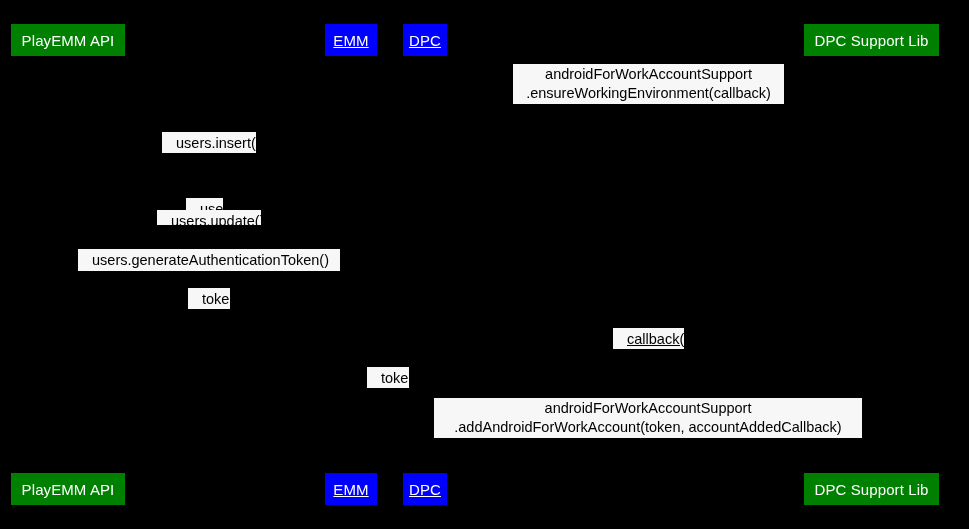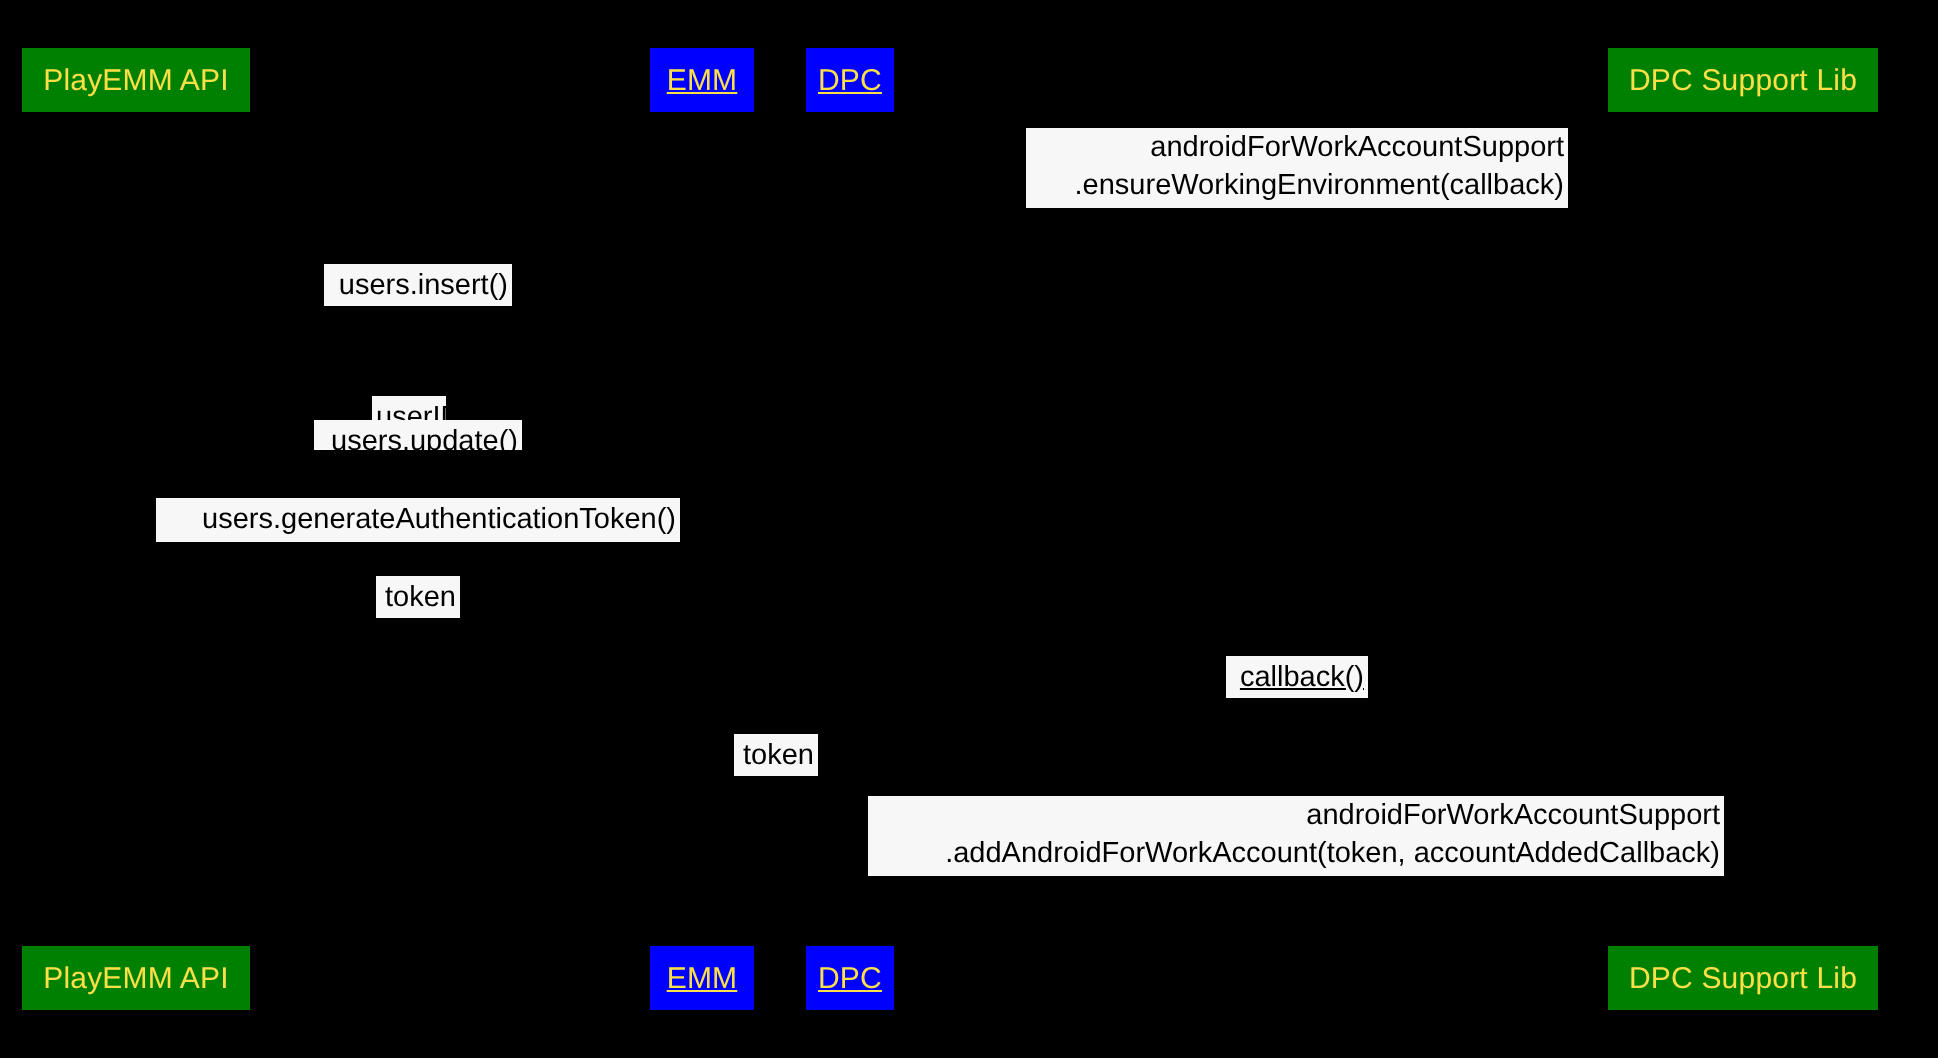--- a/index.html
+++ b/index.html
@@ -14,43 +14,43 @@
     height: 529px;
     background: #000000;
     overflow: hidden;
     font-family: "Liberation Sans", sans-serif;
   }
   .participant {
     position: absolute;
     display: flex;
     align-items: center;
     justify-content: center;
-    color: #fde047;
+    color: #ffffff;
     font-size: 15px;
     line-height: 1;
     letter-spacing: 0.1px;
     box-sizing: border-box;
     white-space: nowrap;
   }
   .participant.green { background: #008000; }
   .participant.blue  { background: #0000ff; text-decoration: underline; }
 
   .msg-label {
     position: absolute;
     background: #f7f7f7;
     color: #000000;
     font-size: 14.5px;
     line-height: 19px;
     box-sizing: border-box;
-    text-align: right;
+    text-align: center;
     white-space: pre;
     padding: 1px 2px;
   }
   .msg-label.single {
-    padding: 2px 2px;
+    padding: 2px 14px;
   }
 </style>
 </head>
 <body>
 
 <div id="diagram">
   <div id="participants-top">
       <div class="participant green" style="left: 11px; top: 24px; width: 114px; height: 32px;">PlayEMM API</div>
       <div class="participant blue" style="left: 325px; top: 24px; width: 52px; height: 32px;">EMM</div>
       <div class="participant blue" style="left: 403px; top: 24px; width: 44px; height: 32px;">DPC</div>

